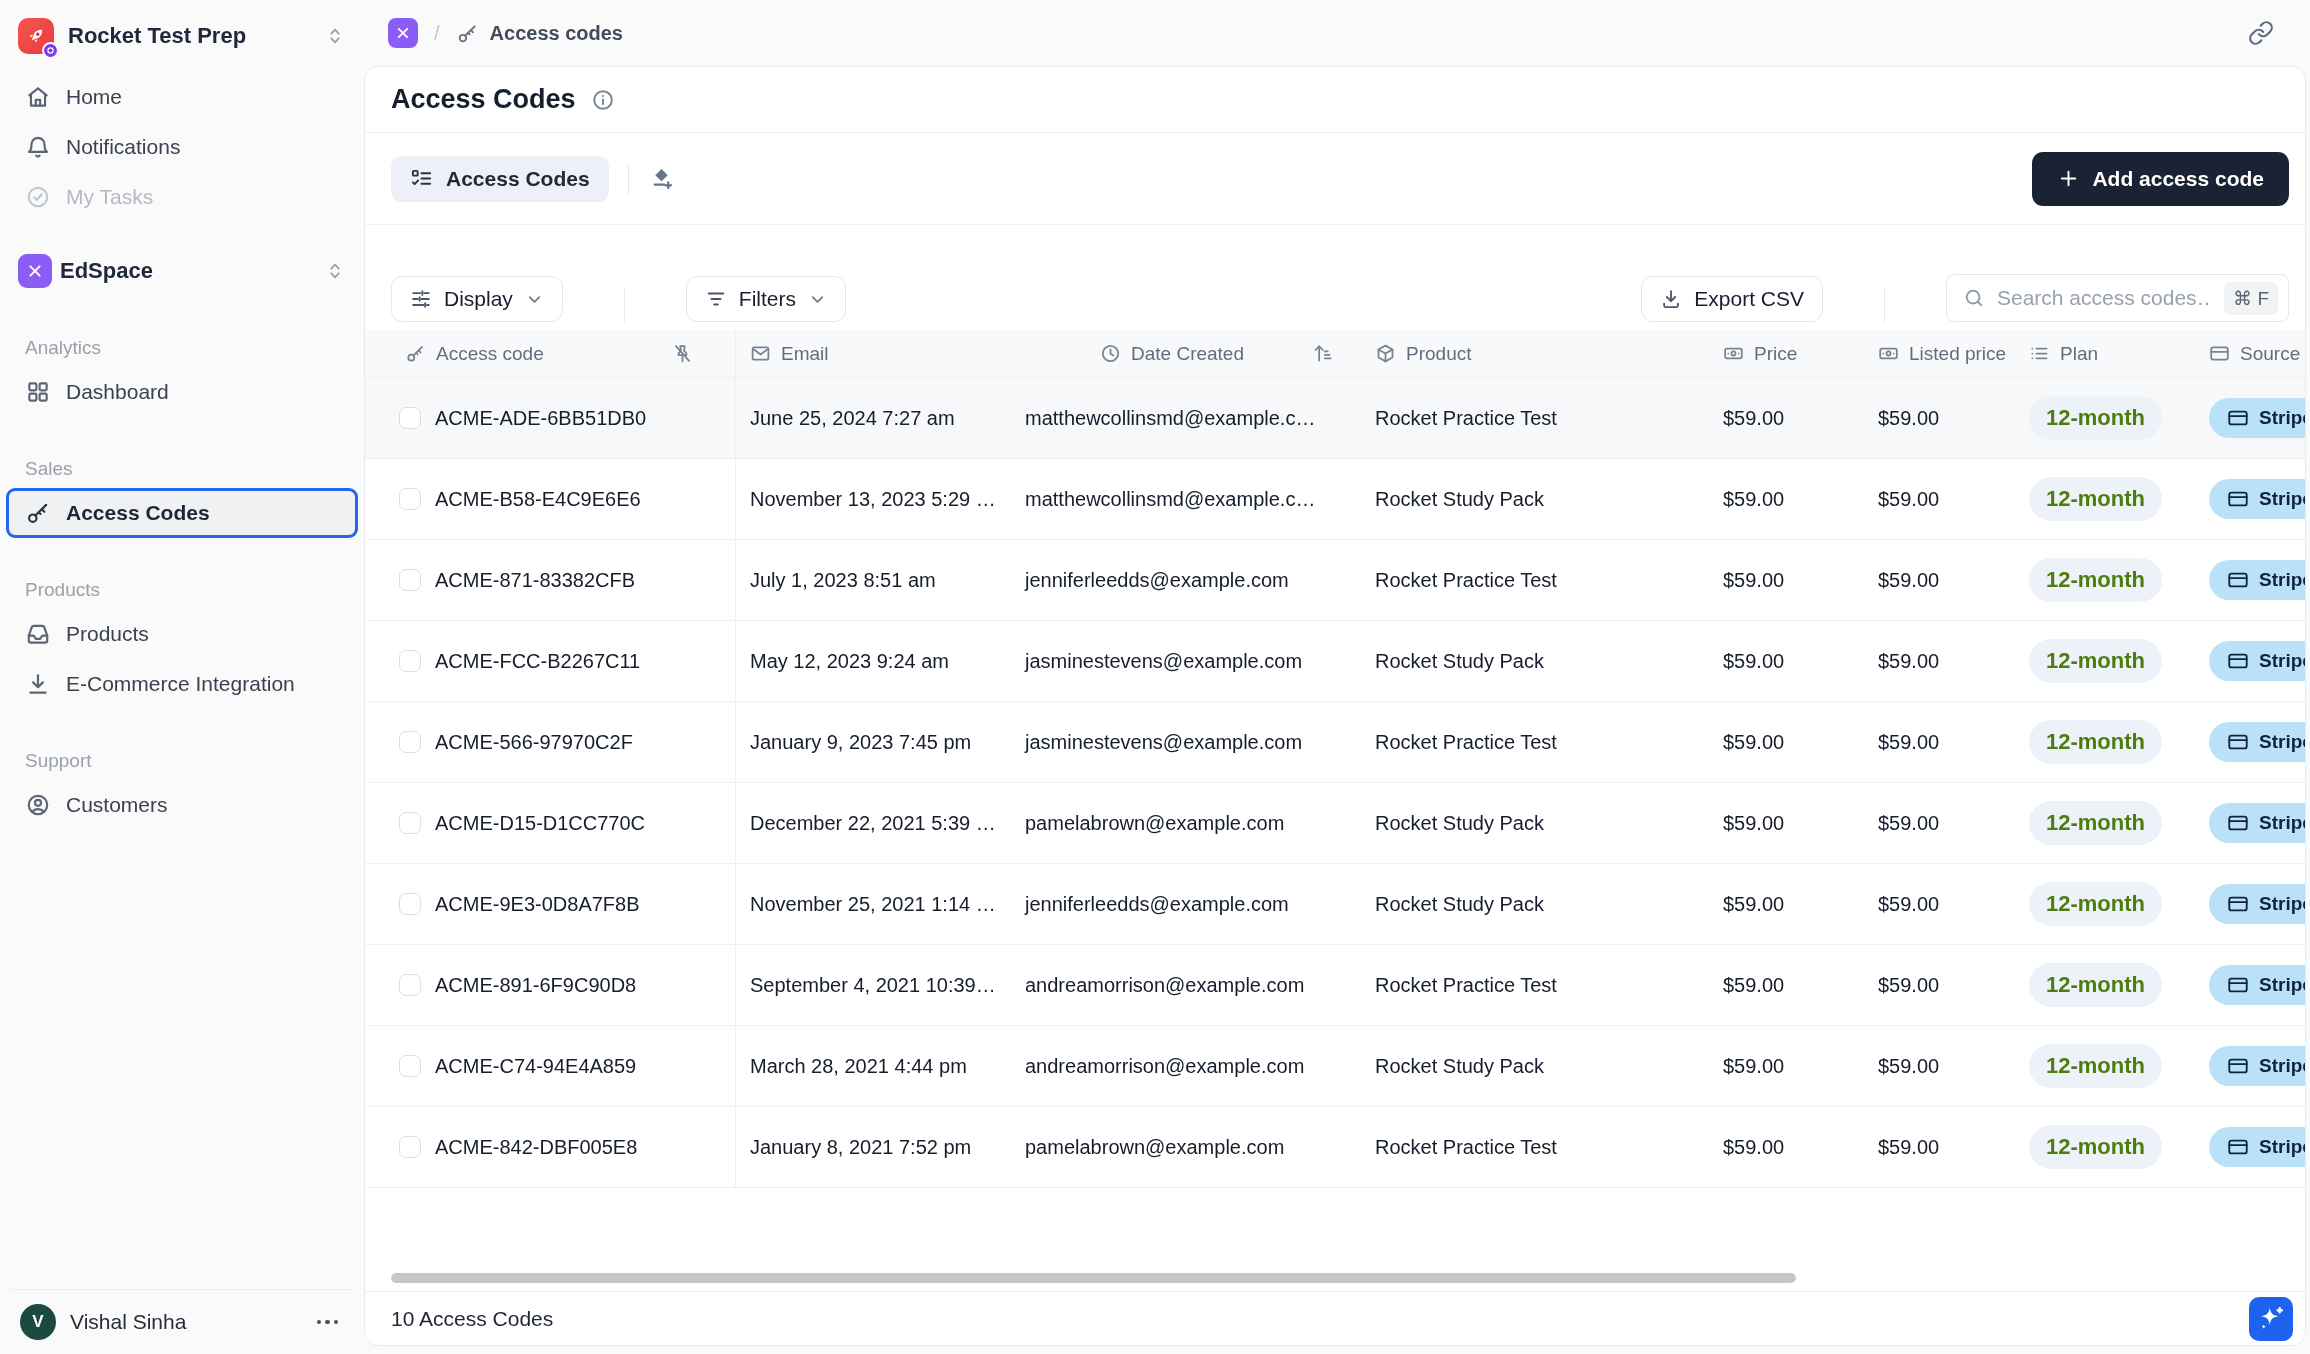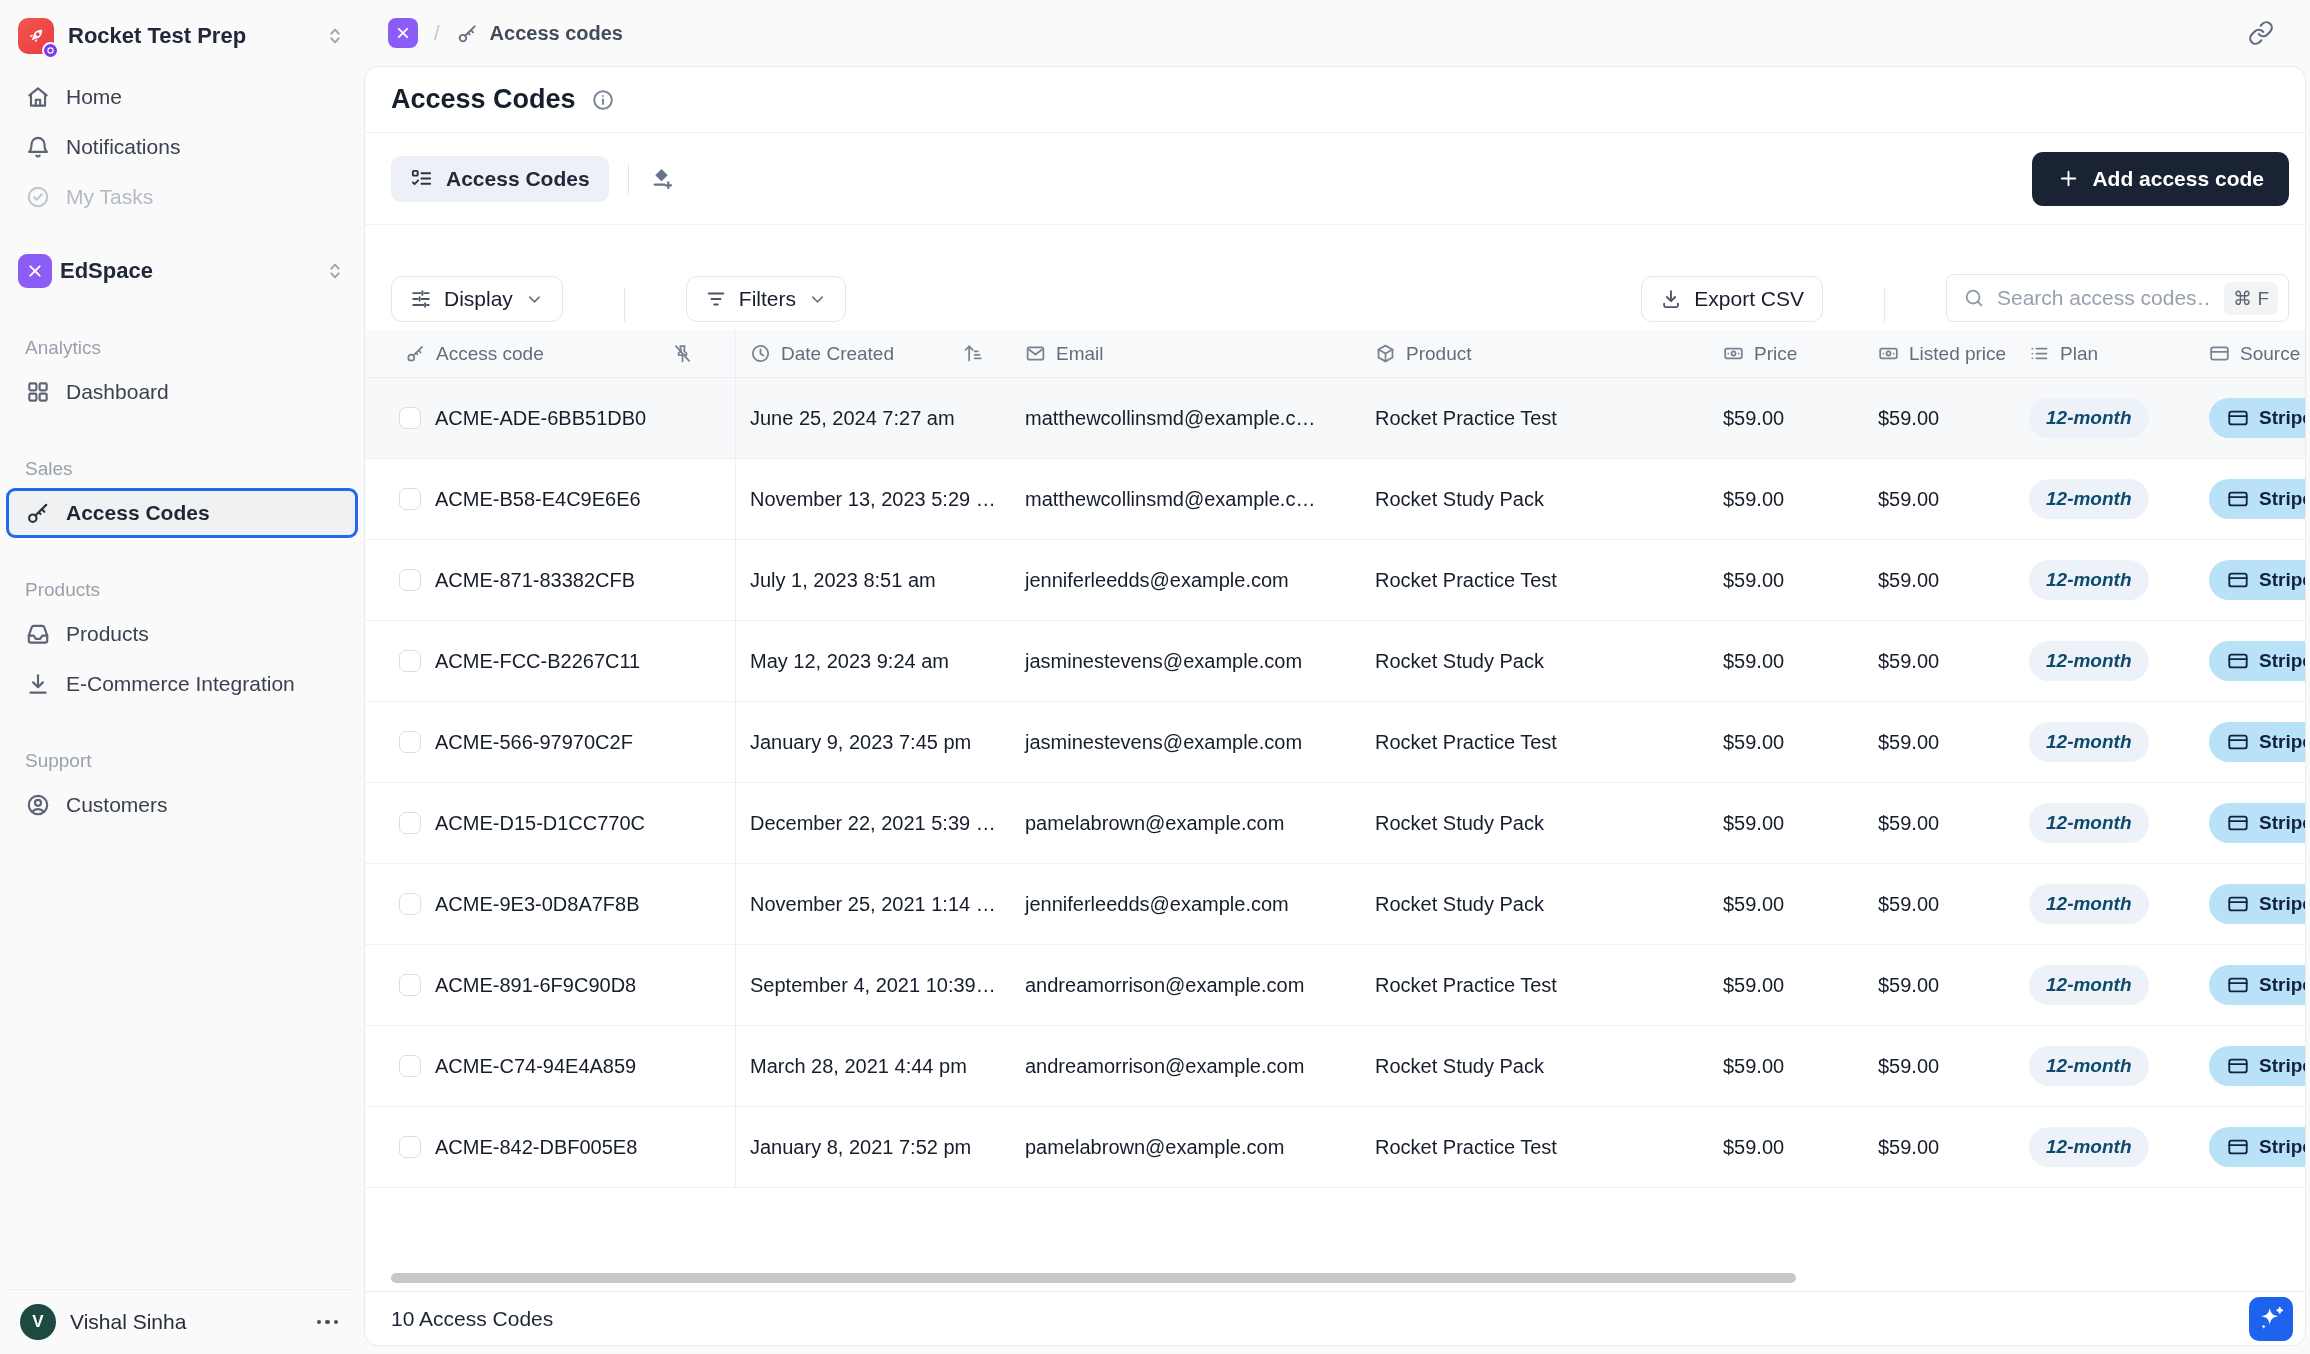--- a/index.html
+++ b/index.html
@@ -86,21 +86,21 @@
   .col-email  { width:350px; padding-left:14px; }
   .col-product{ width:352px; padding-left:14px; }
   .col-price  { width:155px; padding-left:10px; }
   .col-listed { width:155px; padding-left:10px; }
   .col-plan   { width:180px; padding-left:6px; }
   .col-source { width:170px; padding-left:6px; overflow:visible; }
   .pin-ic { margin-left:auto; margin-right:28px; width:21px; height:21px; color:#AEB5C0; cursor:pointer; }
   .sort-ic { margin-left:auto; margin-right:28px; width:22px; height:22px; color:#525B69; cursor:pointer; }
   .checkbox { width:22px; height:22px; border:1.5px solid #DADDE2; border-radius:7px; background:#fff; margin-right:14px; flex:0 0 22px; cursor:pointer; }
   .code-text { font-weight:500; }
-  .badge-plan { background:#EDF1F8; border-radius:999px; padding:9px 17px; font-size:19px; font-weight:600; color:#0c4a6e;font-style:italic; }
+  .badge-plan { background:#EDF1F8; border-radius:999px; padding:9px 17px; font-size:22px; font-weight:600; color:#4d7c0f; }
   .badge-source { display:flex; align-items:center; gap:10px; background:#B9E2F8; border-radius:999px; padding:9px 18px; font-size:19px; font-weight:700; color:#12233F; white-space:nowrap; }
   .badge-source .ic { width:22px; height:22px; color:#12233F; flex:0 0 22px; }
 
   .hscroll-thumb { position:absolute; left:26px; bottom:8px; width:1405px; height:10px; border-radius:6px; background:#C5C7CB; cursor:pointer; }
 
   .card-footer { height:54px; flex:0 0 54px; border-top:1px solid #ECEDF0; display:flex; align-items:center; padding:0 12px 0 26px; }
   .foot-count { font-size:21px; font-weight:500; color:#1F2735; }
   .ai-btn { margin-left:auto; width:44px; height:44px; border-radius:10px; background:#1D63ED; border:none; display:flex; align-items:center; justify-content:center; cursor:pointer; }
   .ai-btn svg { width:30px; height:30px; }
 
@@ -447,34 +447,34 @@
         <div class="thead">
           <div class="th col-code">
             <svg class="ic" viewBox="0 0 24 24">
                 <use href="#i-key"></use>
               </svg>
             <span>Access code</span>
             <svg class="ic pin-ic" viewBox="0 0 24 24">
                 <use href="#i-pin-off"></use>
               </svg>
           </div>
+          <div class="th col-email">
+            <svg class="ic" viewBox="0 0 24 24">
+                <use href="#i-mail"></use>
+              </svg>
+            <span>Email</span>
+          </div>
           <div class="th col-date">
             <svg class="ic" viewBox="0 0 24 24">
                 <use href="#i-clock"></use>
               </svg>
             <span>Date Created</span>
             <svg class="ic sort-ic" viewBox="0 0 24 24">
                 <use href="#i-sort-asc"></use>
               </svg>
-          </div>
-          <div class="th col-email">
-            <svg class="ic" viewBox="0 0 24 24">
-                <use href="#i-mail"></use>
-              </svg>
-            <span>Email</span>
           </div>
           <div class="th col-product">
             <svg class="ic" viewBox="0 0 24 24">
                 <use href="#i-box"></use>
               </svg>
             <span>Product</span>
           </div>
           <div class="th col-price">
             <svg class="ic" viewBox="0 0 24 24">
                 <use href="#i-banknote"></use>

